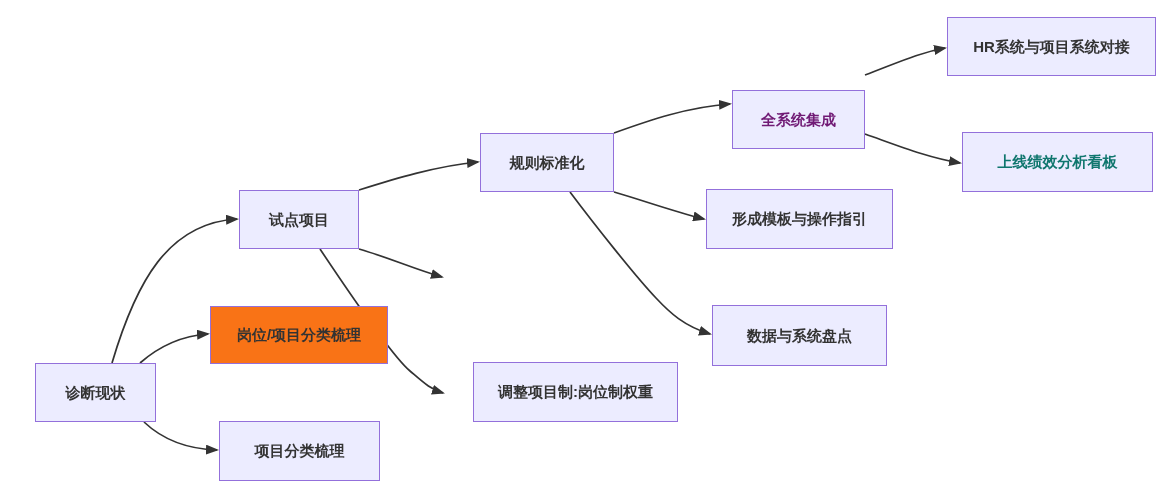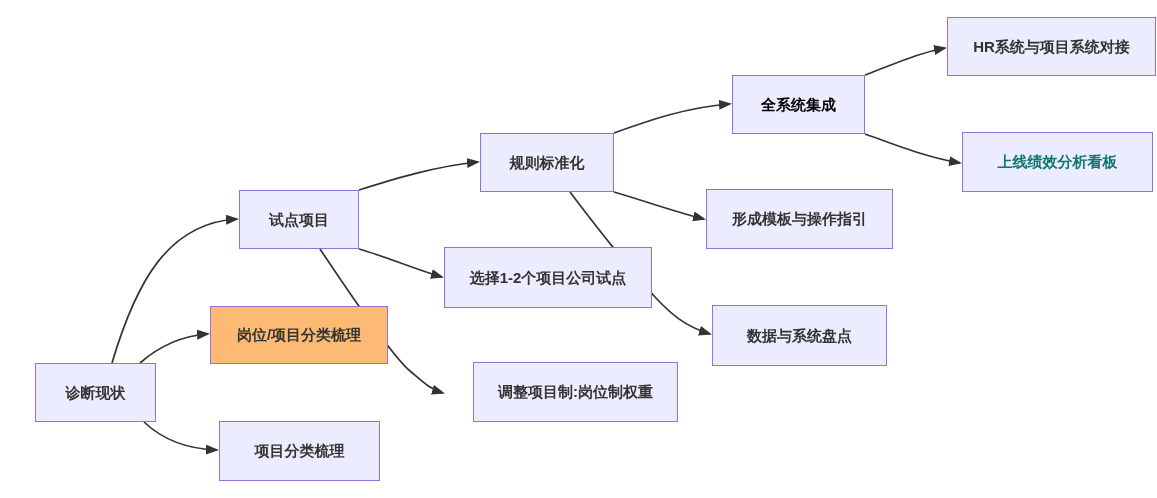--- a/index.html
+++ b/index.html
@@ -67,24 +67,23 @@
       <path class="edge" d="M320,249 C350,294 392,356 410,371 C424,383 430,389 443,393" stroke="#333333" marker-end="url(#arrowhead)"></path>
       <path class="edge" d="M614,133 C650,120 688,107 730,104" stroke="#333333" marker-end="url(#arrowhead)"></path>
       <path class="edge" d="M614,192 C645,201 672,211 704,219" stroke="#333333" marker-end="url(#arrowhead)"></path>
       <path class="edge" d="M570,192 C594,224 636,277 656,298 C670,313 684,326 710,334" stroke="#333333" marker-end="url(#arrowhead)"></path>
       <path class="edge" d="M865,75 C897,63 918,53 945,48" stroke="#333333" marker-end="url(#arrowhead)"></path>
       <path class="edge" d="M865,134 C899,146 926,157 960,163" stroke="#333333" marker-end="url(#arrowhead)"></path>
     </svg>
   <div class="nodes">
       <div class="node" style="left: 35px; top: 363px; width: 121px; height: 59px; background: rgb(236, 236, 255); border-color: rgb(147, 112, 219); color: rgb(51, 51, 51);">诊断现状</div>
       <div class="node" style="left: 239px; top: 190px; width: 120px; height: 59px; background: rgb(236, 236, 255); border-color: rgb(147, 112, 219); color: rgb(51, 51, 51);">试点项目</div>
-      <div class="node" style="left: 210px; top: 306px; width: 178px; height: 58px; background: #fdba74; border-color: rgb(147, 112, 219); color: rgb(51, 51, 51);">岗位/项目分类梳理</div>
+      <div class="node" style="left: 210px; top: 306px; width: 178px; height: 58px; background: #f97316; border-color: rgb(147, 112, 219); color: rgb(51, 51, 51);">岗位/项目分类梳理</div>
       <div class="node" style="left: 219px; top: 421px; width: 161px; height: 60px; background: rgb(236, 236, 255); border-color: rgb(147, 112, 219); color: rgb(51, 51, 51);">项目分类梳理</div>
       <div class="node" style="left: 480px; top: 133px; width: 134px; height: 59px; background: rgb(236, 236, 255); border-color: rgb(147, 112, 219); color: rgb(51, 51, 51);">规则标准化</div>
-      <div class="node" style="left: 444px; top: 247px; width: 208px; height: 61px; background: rgb(236, 236, 255); border-color: rgb(147, 112, 219); color: rgb(51, 51, 51);">选择1-2个项目公司试点</div>
       <div class="node" style="left: 445px; top: 362px; width: 205px; height: 60px; background: rgb(236, 236, 255); border-color: rgb(147, 112, 219); color: rgb(51, 51, 51); margin-left: 28px;">调整项目制:岗位制权重</div>
-      <div class="node" style="left: 732px; top: 75px; width: 133px; height: 59px; background: rgb(236, 236, 255); border-color: rgb(147, 112, 219); color: #000000;">全系统集成</div>
+      <div class="node" style="left: 732px; top: 90px; width: 133px; height: 59px; background: rgb(236, 236, 255); border-color: rgb(147, 112, 219); color: #701a75;">全系统集成</div>
       <div class="node" style="left: 706px; top: 189px; width: 187px; height: 60px; background: rgb(236, 236, 255); border-color: rgb(147, 112, 219); color: rgb(51, 51, 51);">形成模板与操作指引</div>
       <div class="node" style="left: 712px; top: 305px; width: 175px; height: 61px; background: rgb(236, 236, 255); border-color: rgb(147, 112, 219); color: rgb(51, 51, 51);">数据与系统盘点</div>
       <div class="node" style="left: 947px; top: 17px; width: 209px; height: 59px; background: rgb(236, 236, 255); border-color: rgb(147, 112, 219); color: rgb(51, 51, 51);">HR系统与项目系统对接</div>
       <div class="node" style="left: 962px; top: 132px; width: 191px; height: 60px; background: rgb(236, 236, 255); border-color: rgb(147, 112, 219); color: #0f766e;">上线绩效分析看板</div>
     </div>
 </div>
 
 </body></html>

